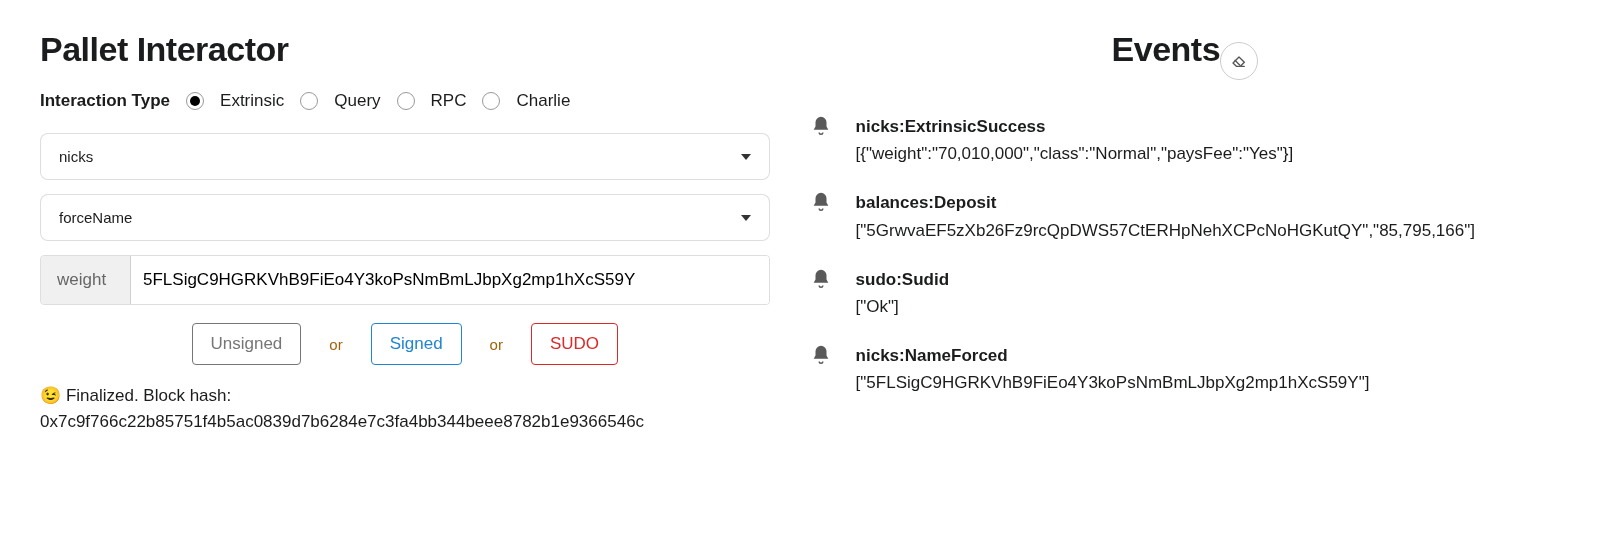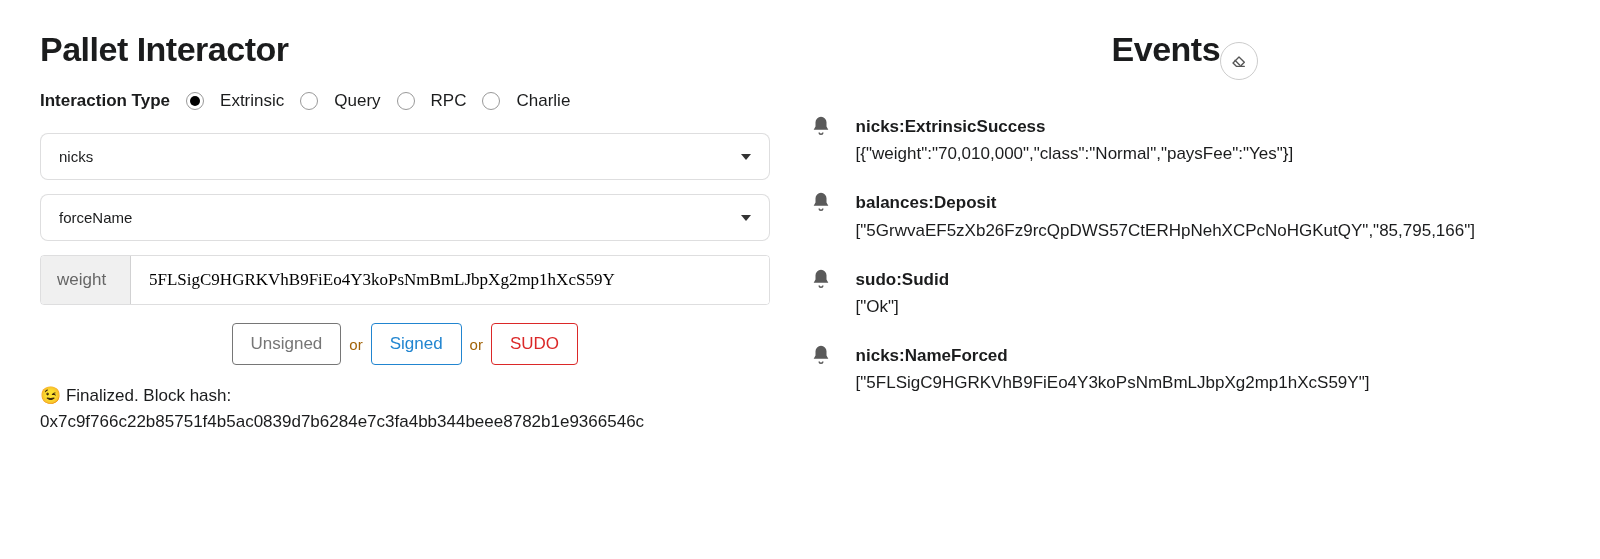--- a/index.html
+++ b/index.html
@@ -98,29 +98,29 @@
       color: #666;
       border-right: 1px solid rgba(34,36,38,0.15);
       min-width: 90px;
       display: flex;
       align-items: center;
     }
     .field-input {
       flex: 1;
       border: none;
       outline: none;
-      padding: 14px 18px;
-      font-size: 17px;
-      font-family: Liberation Serif, serif;
+      padding: 14px 12px;
+      font-size: 17px;
+      font-family: Liberation Sans, sans-serif;
     }
     .btn-row {
       display: flex;
       justify-content: center;
       align-items: center;
-      gap: 8px;
+      gap: 28px;
       margin-top: 18px;
       margin-bottom: 18px;
     }
     .btn {
       border: 1px solid;
       border-radius: 4px;
       padding: 10px 18px;
       font-size: 17px;
       background: #fff;
       cursor: pointer;

